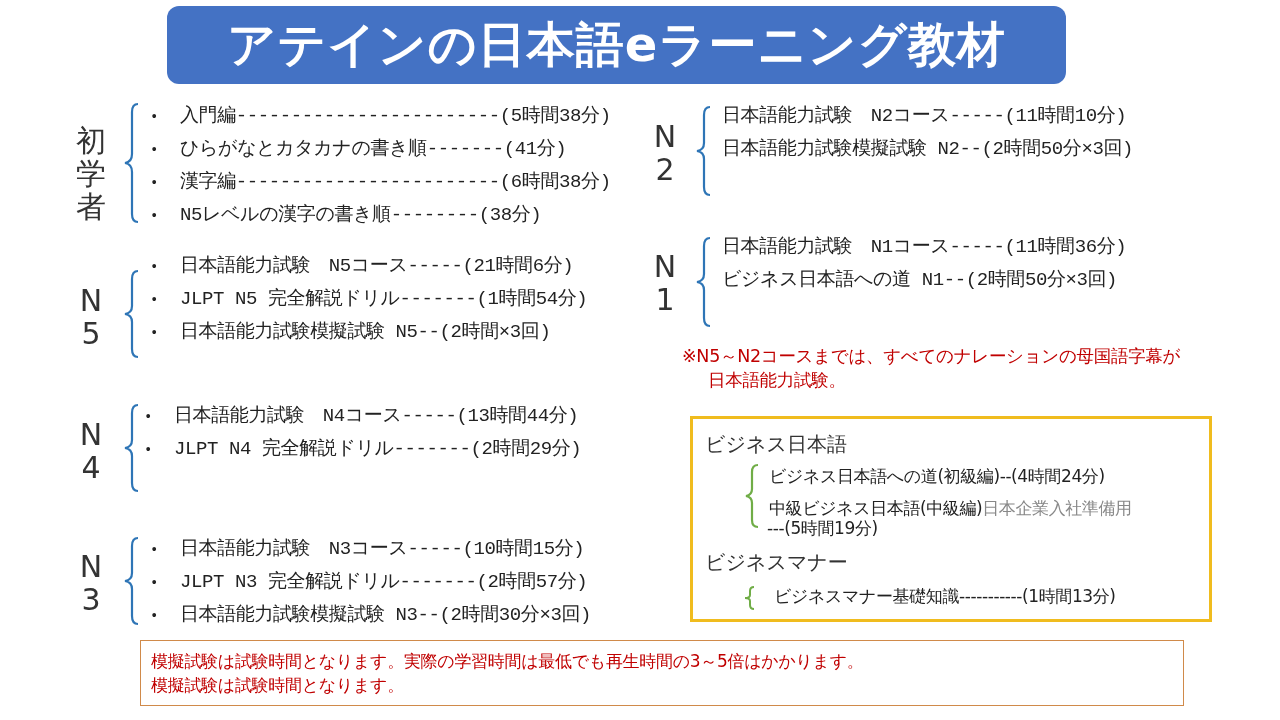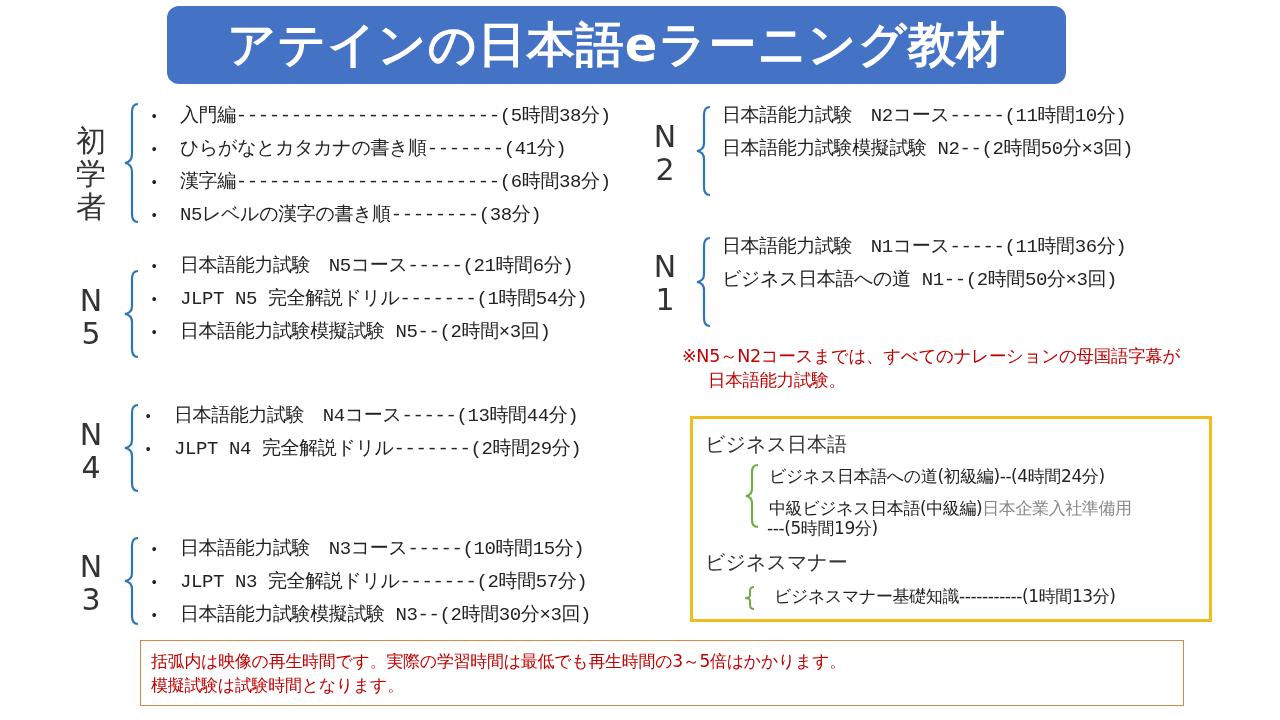--- a/index.html
+++ b/index.html
@@ -158,15 +158,15 @@
   </div>
   <div class="biz-item" style="left:74px; top:98px;text-align:right;">---(5時間19分)</div>
   <div class="biz-heading" style="left:12px; top:130px;">ビジネスマナー</div>
   <svg class="bracket" style="left:50px; top:166px;" width="14" height="26">
     <path d="M11 2 Q7 2 7 6 L7 10 Q7 13 2 13 Q7 13 7 16 L7 20 Q7 24 11 24" fill="none" stroke="#70ad47" stroke-width="2"></path>
   </svg>
   <div class="biz-item" style="left:69px; top:166px;margin-left:12px;">ビジネスマナー基礎知識-----------(1時間13分)</div>
 </div>
 
 <div class="footer-box">
-  <div>括弧内は映像の再生時間です。実際の学習時間は最低でも再生時間の3～5倍はかかります。</div>
+  <div>模擬試験は試験時間となります。実際の学習時間は最低でも再生時間の3～5倍はかかります。</div>
   <div>模擬試験は試験時間となります。</div>
 </div>
 
 </body></html>

